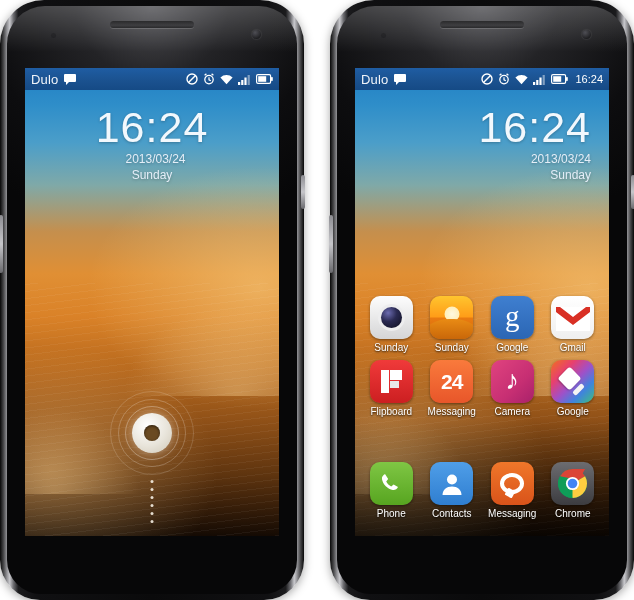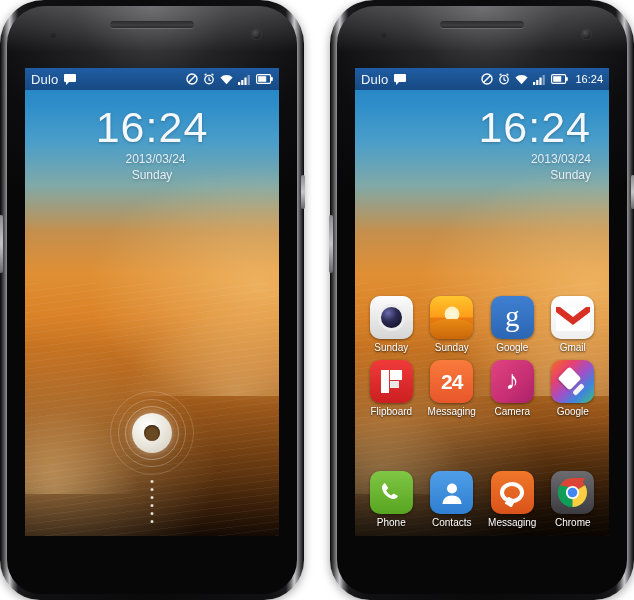--- a/index.html
+++ b/index.html
@@ -492,21 +492,21 @@
                   <div class="brush"></div>
                   <div class="handle"></div>
                 </div>
               <div class="app-label">Google</div>
             </div>
           </div>
 
         </div>
 
         <div class="dockrow">
-          <div class="grid-row" style="margin-bottom:0">
+          <div class="grid-row" style="margin-bottom:9px">
             <div class="app">
               <div class="app-icon ic-phone">
                 <svg width="26" height="26" viewBox="0 0 26 26">
                     <path d="M7 3c-2 1-3.4 3-3 5.2.8 5 5.8 10 10.8 10.8 2.2.4 4.2-1 5.2-3l-4.4-2.6-2.4 2c-2-1-4-3-5-5l2-2.4z" fill="#fff"></path>
                   </svg>
               </div>
               <div class="app-label">Phone</div>
             </div>
             <div class="app">
               <div class="app-icon ic-contacts">

